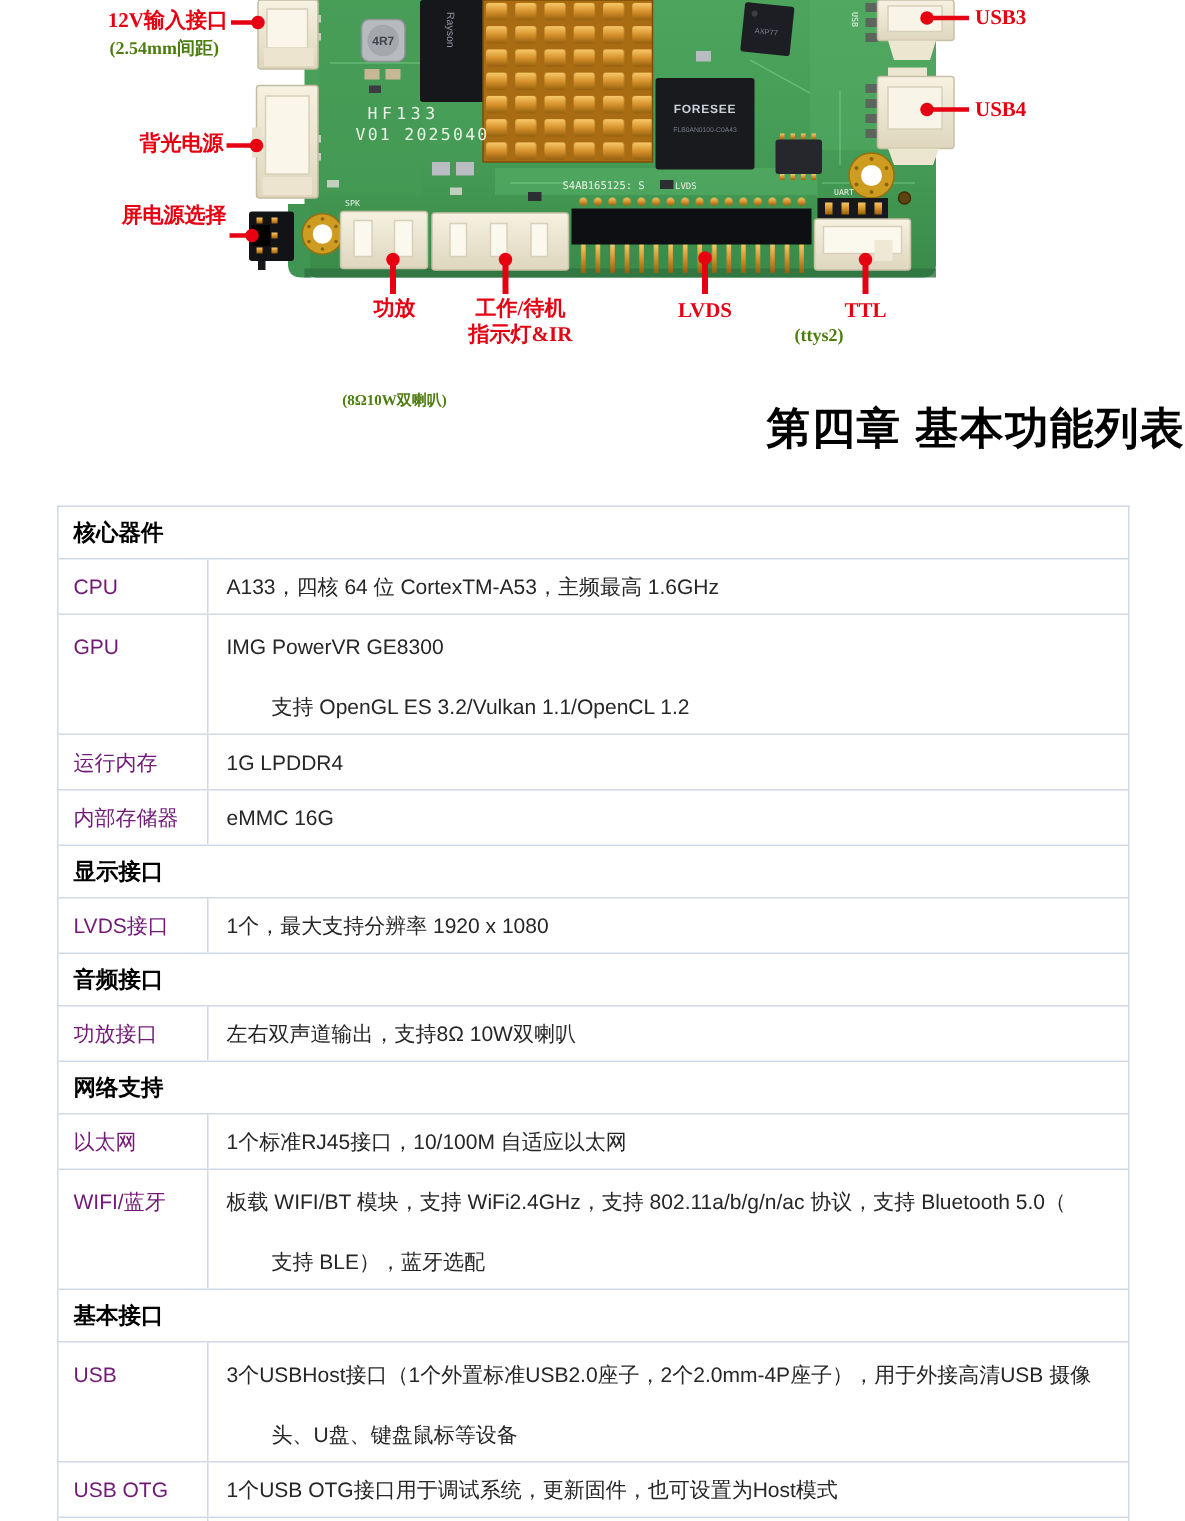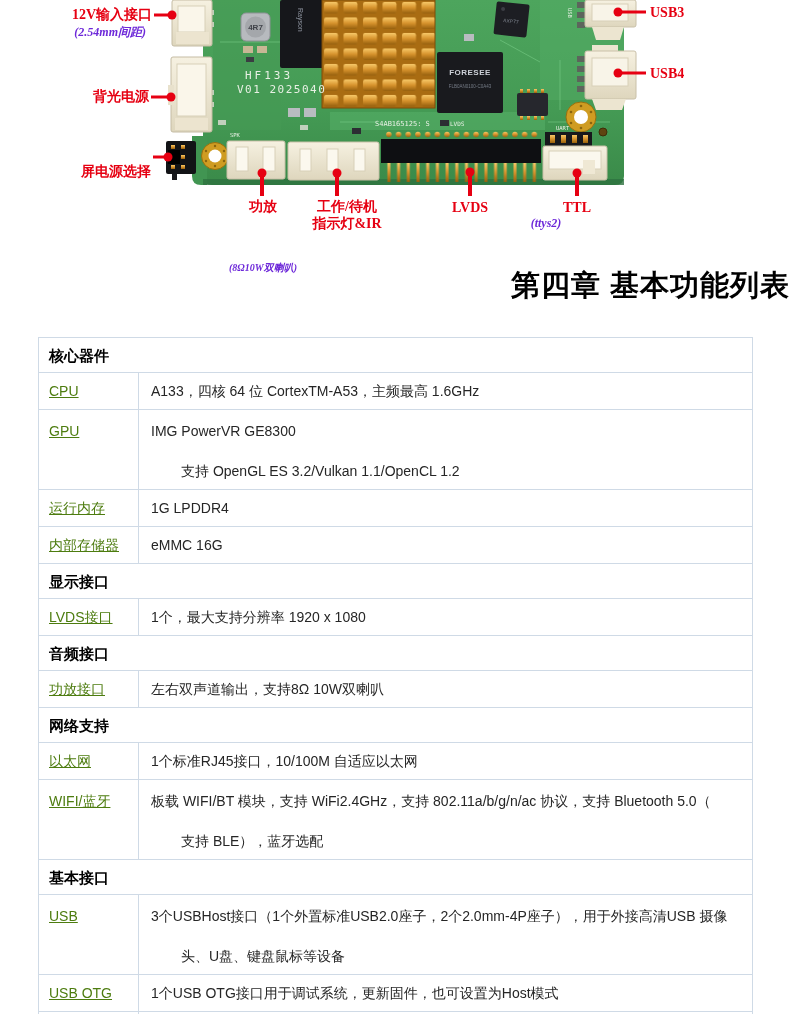--- a/index.html
+++ b/index.html
@@ -11,21 +11,21 @@
     color:#262626;
   }
   
   .board-figure { position:absolute; left:0; top:0; width:790px; height:240px; }
   .board-figure svg { position:absolute; left:0; top:0; }
   .ann {
     position:absolute; font-family:"Liberation Serif","DejaVu Serif",serif;
     font-weight:700; color:#e60012; font-size:14px; line-height:17px;
     white-space:nowrap;
   }
-  .ann.black { color:#6d28d9; font-size:12px;font-style:italic; }
+  .ann.black { color:#4d7c0f; font-size:12px; }
   .ann.sm { font-size:10px;margin-top:44px; }
   .ta-r { text-align:right; } .ta-c { text-align:center; }
   
   .chapter {
     position:absolute; left:0; top:266px; width:790px; text-align:right;
     font-size:29px; font-weight:700; color:#000000; letter-spacing:1px;
     font-family:"Liberation Sans","DejaVu Sans",sans-serif;
   }
   
   .spec-table {
@@ -35,21 +35,21 @@
   }
   .sec-row {
     padding:7px 10px 6px 10px; line-height:21px; min-height:34px;
     font-weight:700; font-size:15px; color:#000000;
     border-bottom:1px solid #cfdae6;
   }
   .data-row { display:flex; border-bottom:1px solid #cfdae6; min-height:36px; }
   .cell-label {
     width:100px; flex:0 0 100px; border-right:1px solid #cfdae6;
     padding:8px 4px 8px 10px; display:flex; align-items:center;
-    line-height:18px; color:#4d7c0f;text-decoration:underline;
+    line-height:18px; color:#701a75;
   }
   .cell-value {
     flex:1; padding:8px 8px 8px 12px; overflow:hidden;
     display:flex; flex-direction:column; justify-content:center;
   }
   .vline { line-height:20px; white-space:nowrap; }
   .data-row.multi { min-height:74px; }
   .data-row.multi .cell-label { align-items:flex-start; padding-top:12px; }
   .data-row.multi .cell-value { justify-content:flex-start; padding-top:11px; }
   .data-row.multi .vline + .vline { margin-top:20px;margin-left:30px; }
@@ -298,21 +298,21 @@
           <circle cx="337" cy="173" r="4.5"></circle>
           <circle cx="470" cy="172" r="4.5"></circle>
           <circle cx="577" cy="173" r="4.5"></circle>
         </g>
       </g>
     </svg>
 
     <div class="ann ta-r" style="left:0;width:152px;top:6px;">12V输入接口</div>
     <div class="ann black ta-r" style="left:0;width:146px;top:24px;">(2.54mm间距)</div>
     <div class="ann ta-r" style="left:0;width:149px;top:88px;">背光电源</div>
-    <div class="ann ta-r" style="left:0;width:151px;top:163px;">屏电源选择</div>
+    <div class="ann ta-r" style="left:0;width:151px;top:136px;">屏电源选择</div>
 
     <div class="ann" style="left:650px;top:4px;">USB3</div>
     <div class="ann" style="left:650px;top:65px;">USB4</div>
 
     <div class="ann ta-c" style="left:233px;width:60px;top:198px;">功放</div>
     <div class="ann black sm ta-c" style="left:205px;width:116px;top:215px;">(8Ω10W双喇叭)</div>
     <div class="ann ta-c" style="left:302px;width:90px;top:198px;">工作/待机</div>
     <div class="ann ta-c" style="left:302px;width:90px;top:215px;">指示灯&amp;IR</div>
     <div class="ann ta-c" style="left:445px;width:50px;top:199px;">LVDS</div>
     <div class="ann ta-c" style="left:552px;width:50px;top:199px;">TTL</div>

